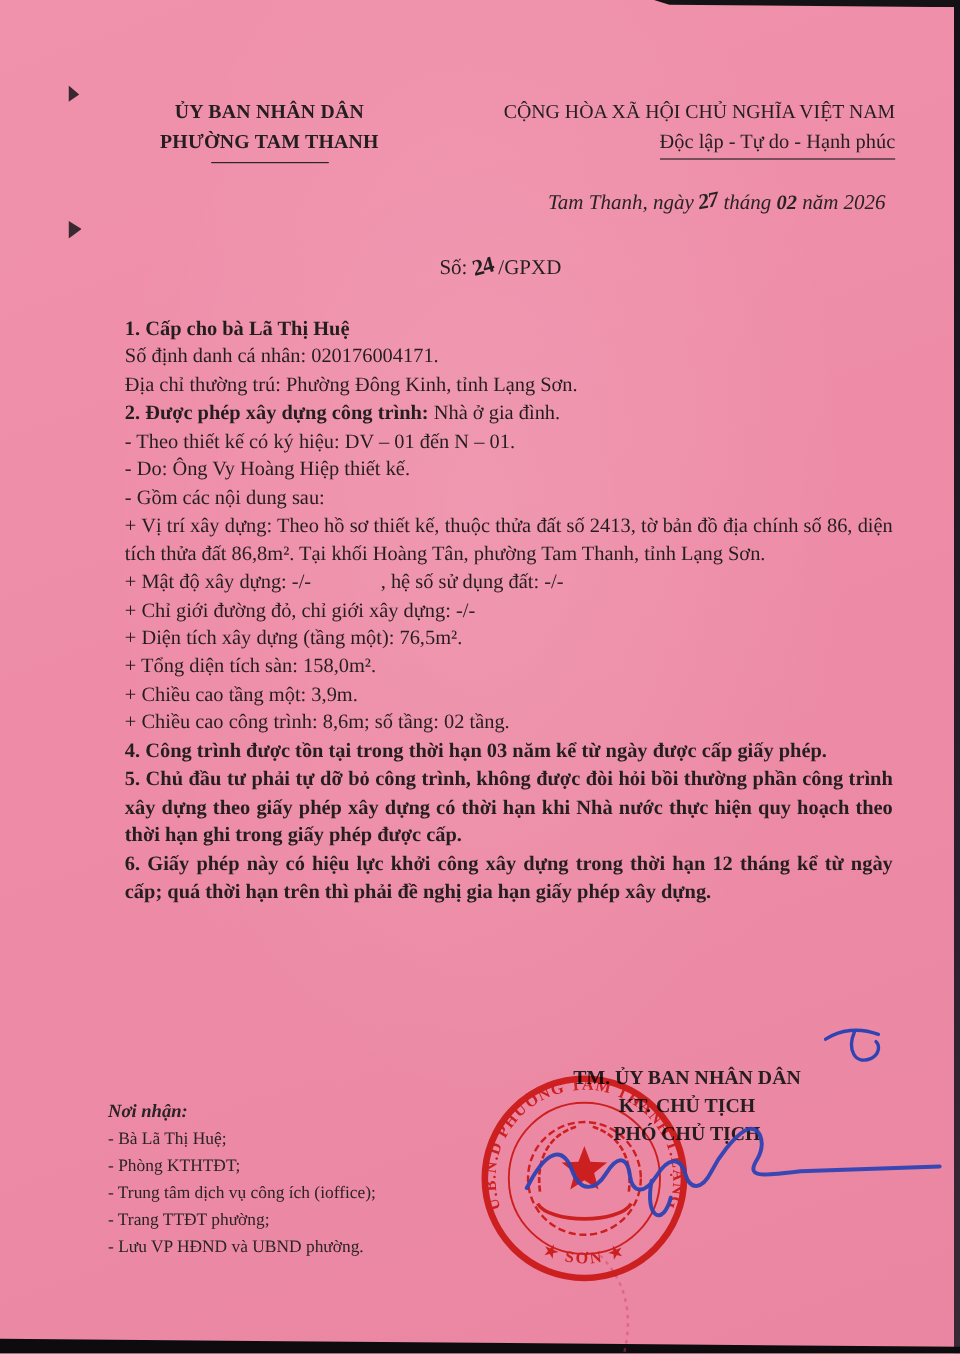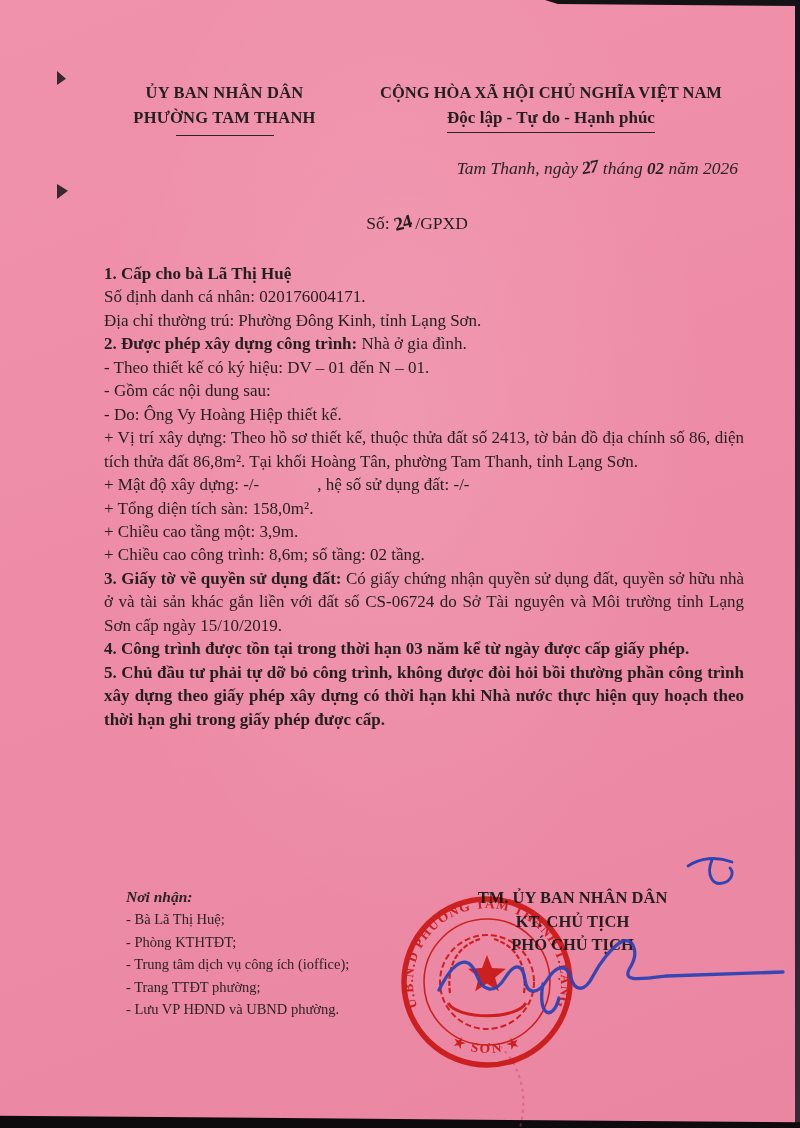--- a/index.html
+++ b/index.html
@@ -20,41 +20,41 @@
     clip-path:polygon(0 18%,68% 48%,100% 62%,100% 100%,0 100%);}
   .mark-a{position:absolute;left:57px;top:71px;width:9px;height:14px;background:#261d24;
     clip-path:polygon(0 0,100% 55%,0 100%);opacity:.9;}
   .mark-b{position:absolute;left:57px;top:184px;width:11px;height:15px;background:#261d24;
     clip-path:polygon(0 0,100% 45%,0 100%);opacity:.9;}
   .red-smudge{position:absolute;left:492px;top:1046px;}
   
   .hdr-left{position:absolute;top:80px;left:112px;width:225px;text-align:center;
     font-weight:bold;font-size:16.5px;line-height:25px;letter-spacing:.2px;}
   .hdr-left .rule{margin:5px auto 0;width:98px;border-top:1.8px solid #2b2327;}
-  .hdr-right{position:absolute;top:80px;left:356px;width:390px;text-align:center;
-    font-weight:bold;font-size:16.5px;line-height:25px;}
+  .hdr-right{position:absolute;top:80px;left:356px;width:390px;text-align:right;
+    font-weight:normal;font-size:16.5px;line-height:25px;}
   .hdr-right .motto{display:inline-block;border-bottom:1.8px solid #2b2327;padding-bottom:2px;font-size:17px;}
   .date-line{position:absolute;top:158px;right:62px;font-style:italic;font-size:17.5px;color:#2a2326;}
   .hand{display:inline-block;font-weight:bold;transform:rotate(-10deg) translateY(-1px);
     font-size:18px;letter-spacing:-1px;}
   .hand-m{display:inline-block;font-weight:bold;font-size:17px;letter-spacing:0;}
   
   .title-block{position:absolute;top:205px;left:34px;width:766px;text-align:center;}
   .title{font-weight:bold;font-size:18.5px;letter-spacing:.4px;}
   .doc-num{margin-top:7px;font-size:17.5px;}
   .doc-num .hand{font-size:19px;transform:rotate(-14deg);}
   
   .body{position:absolute;top:262px;left:104px;width:640px;font-size:17px;line-height:23.45px;}
   .body p{margin:0;}
   .b{font-weight:bold;}
   .j{text-align:justify;}
   .density{display:flex;text-align:center;}
   .density .gap{width:58px;}
   
-  .recips{position:absolute;top:886px;left:90px;width:310px;font-size:14.5px;line-height:22.4px;color:#2a2326;margin-left:36px;}
+  .recips{position:absolute;top:916px;left:90px;width:310px;font-size:14.5px;line-height:22.4px;color:#2a2326;}
   .recips .label{font-weight:bold;font-style:italic;font-size:15.5px;}
   .sign-block{position:absolute;top:886px;left:400px;width:345px;text-align:center;
     font-weight:bold;font-size:16.5px;line-height:23.5px;}
   .signer-name{position:absolute;top:1027px;left:428px;width:280px;text-align:center;
     font-weight:bold;font-size:17px;}
   .stamp{position:absolute;top:893px;left:398px;width:178px;height:178px;
     mix-blend-mode:multiply;opacity:.93;}
   .sig-main{position:absolute;top:918px;left:425px;width:370px;height:110px;}
   .sig-initial{position:absolute;top:852px;left:682px;width:58px;height:46px;}
 </style>
@@ -97,34 +97,36 @@
       <span>/GPXD</span>
     </div>
   </div>
 
   <div class="body">
     <p class="b">1. Cấp cho bà Lã Thị Huệ</p>
     <p>Số định danh cá nhân: 020176004171.</p>
     <p>Địa chỉ thường trú: Phường Đông Kinh, tỉnh Lạng Sơn.</p>
     <p><span class="b">2. Được phép xây dựng công trình:</span><span> Nhà ở gia đình.</span></p>
     <p>- Theo thiết kế có ký hiệu: DV – 01 đến N – 01.</p>
+    <p>- Do: Ông Vy Hoàng Hiệp thiết kế.</p>
     <p>- Gồm các nội dung sau:</p>
-    <p>- Do: Ông Vy Hoàng Hiệp thiết kế.</p>
     <p class="j">+ Vị trí xây dựng: Theo hồ sơ thiết kế, thuộc thửa đất số 2413, tờ bản đồ địa chính số 86, diện tích thửa đất 86,8m². Tại khối Hoàng Tân, phường Tam Thanh, tỉnh Lạng Sơn.</p>
     <p class="density">
         <span>+ Mật độ xây dựng:  -/-</span>
         <span class="gap"></span>
         <span>, hệ số sử dụng đất:  -/-</span>
       </p>
+    <p>+ Chỉ giới đường đỏ, chỉ giới xây dựng: -/-</p>
+    <p>+ Diện tích xây dựng (tầng một): 76,5m².</p>
     <p>+ Tổng diện tích sàn: 158,0m².</p>
     <p>+ Chiều cao tầng một: 3,9m.</p>
     <p>+ Chiều cao công trình: 8,6m; số tầng: 02 tầng.</p>
-    <p class="j"><span class="b">3. Giấy tờ về quyền sử dụng đất:</span><span> Có giấy chứng nhận quyền sử dụng đất, quyền sở hữu nhà ở và tài sản khác gắn liền với đất số CS-06724 do Sở Tài nguyên và Môi trường tỉnh Lạng Sơn cấp ngày 15/10/2019.</span></p>
     <p class="b j">4. Công trình được tồn tại trong thời hạn 03 năm kể từ ngày được cấp giấy phép.</p>
     <p class="b j">5. Chủ đầu tư phải tự dỡ bỏ công trình, không được đòi hỏi bồi thường phần công trình xây dựng theo giấy phép xây dựng có thời hạn khi Nhà nước thực hiện quy hoạch theo thời hạn ghi trong giấy phép được cấp.</p>
+    <p class="b j">6. Giấy phép này có hiệu lực khởi công xây dựng trong thời hạn 12 tháng kể từ ngày cấp; quá thời hạn trên thì phải đề nghị gia hạn giấy phép xây dựng.</p>
   </div>
 
   <div class="recips">
     <div class="label">Nơi nhận:</div>
     <div>- Bà Lã Thị Huệ;</div>
     <div>- Phòng KTHTĐT;</div>
     <div>- Trung tâm dịch vụ công ích (ioffice);</div>
     <div>- Trang TTĐT phường;</div>
     <div>- Lưu VP HĐND và UBND phường.</div>
   </div>

